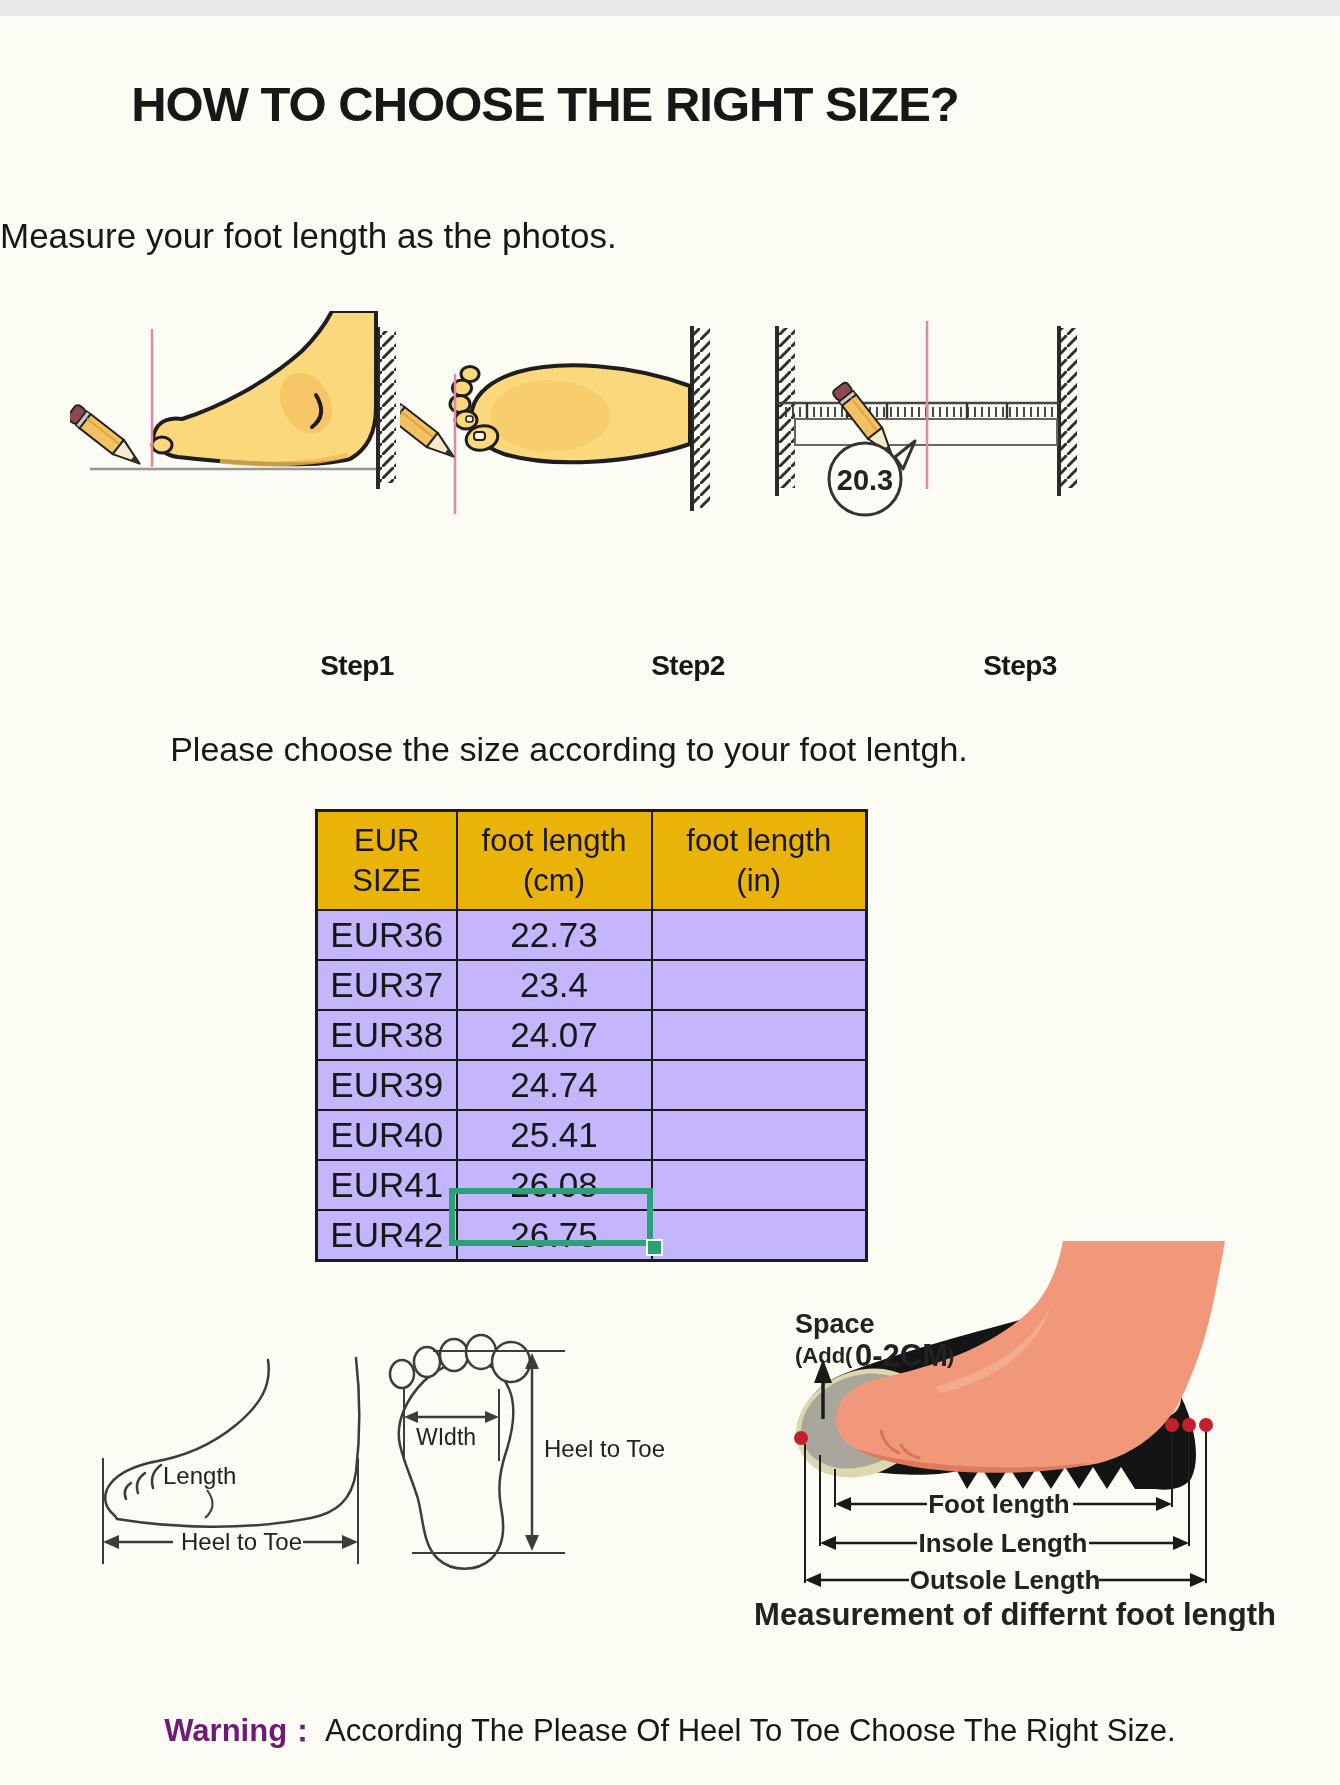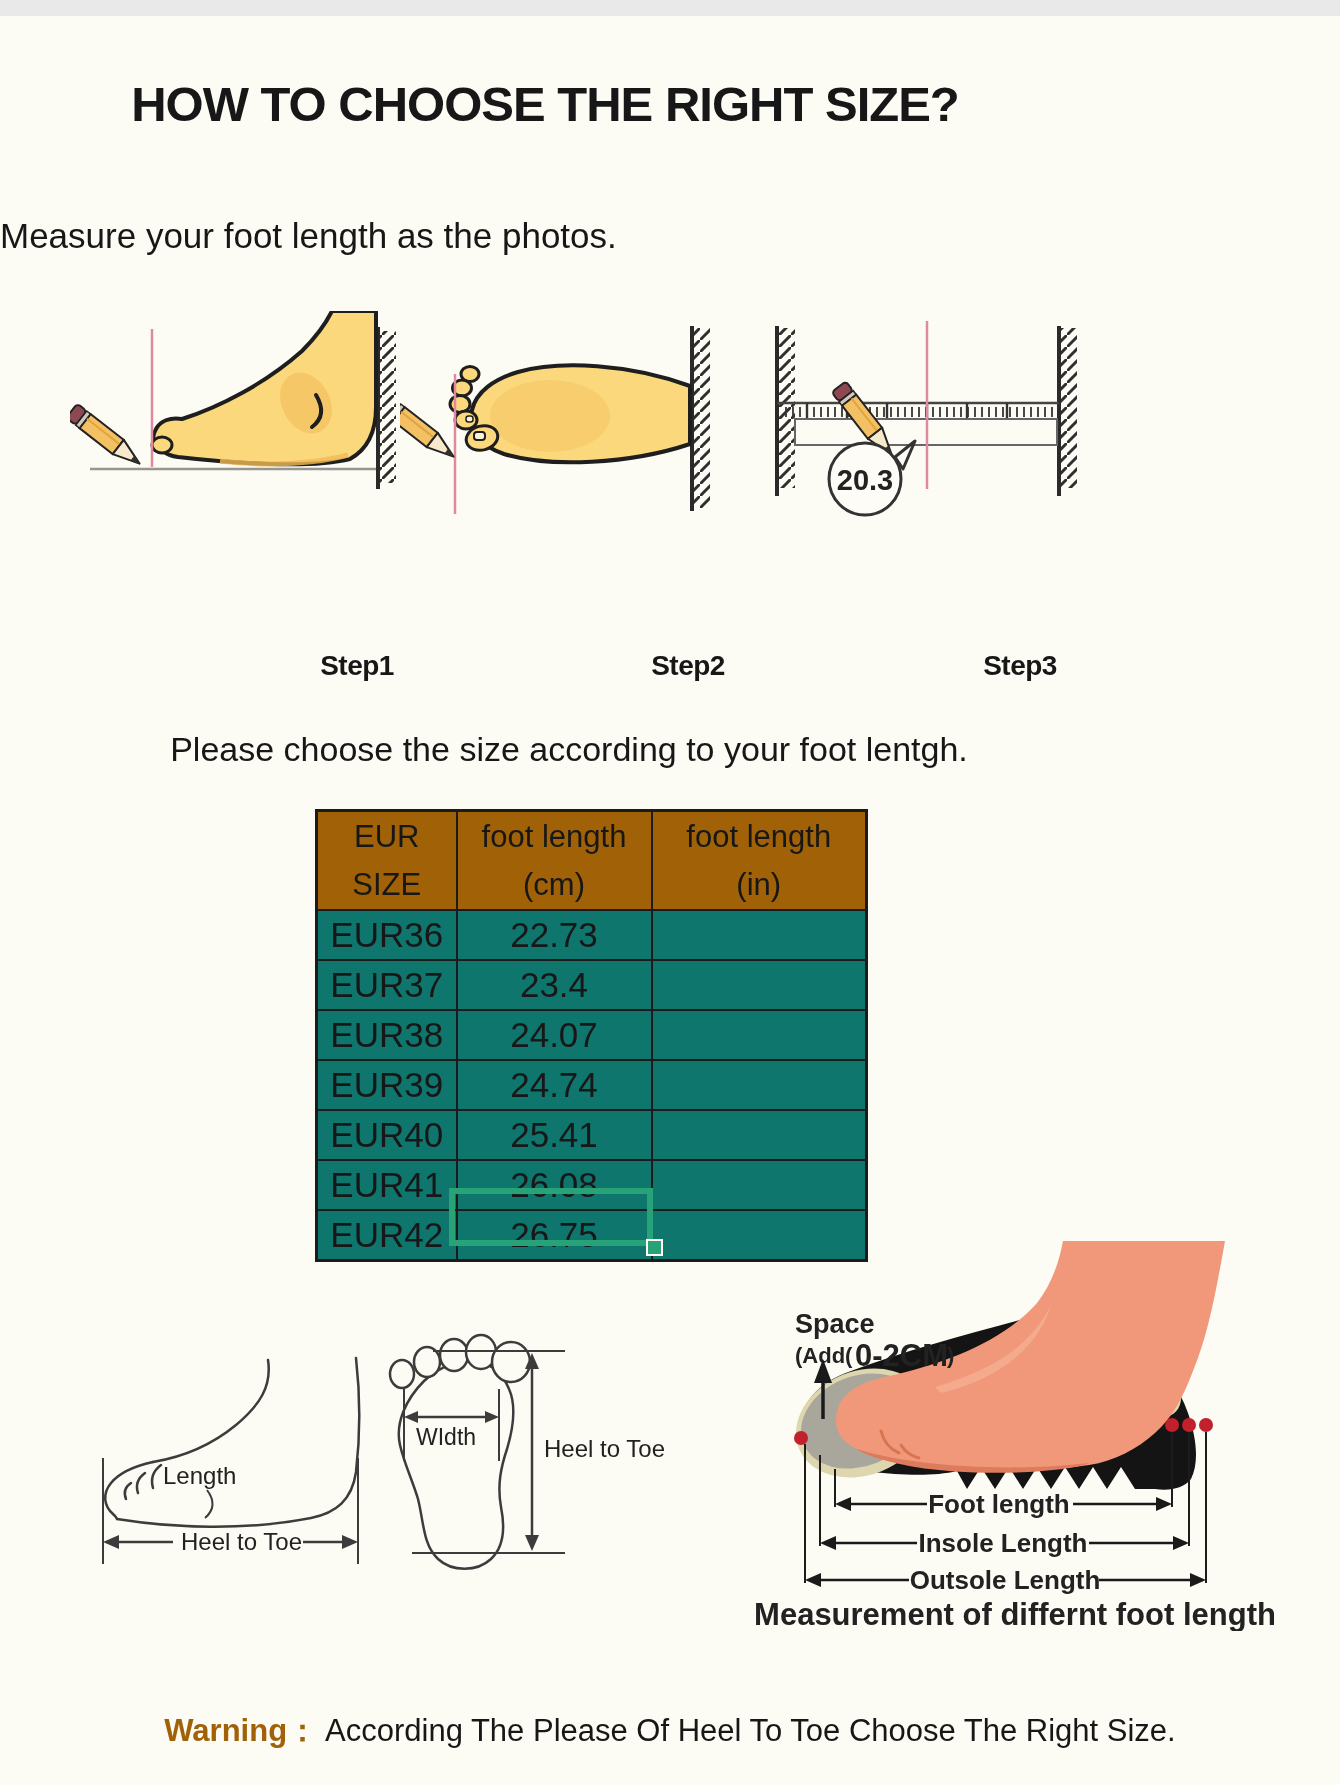--- a/index.html
+++ b/index.html
@@ -7,29 +7,29 @@
           font-family:"Liberation Sans",sans-serif;color:#171717;overflow:hidden}
   .abs{position:absolute}
   .title{left:0;top:60px;width:1090px;text-align:center;font-size:49px;font-weight:bold;letter-spacing:-1px}
   .subtitle{left:0;top:200px;width:1300px;font-size:35px}
   .instruction{left:12px;top:714px;width:1114px;text-align:center;font-size:34px}
   .steplabel{top:634px;width:220px;text-align:center;font-size:28px;font-weight:bold;letter-spacing:-0.5px}
   .step1l{left:247px}.step2l{left:578px}.step3l{left:910px}
   
   .tablewrap{left:315px;top:793px}
   table.size{border-collapse:collapse;table-layout:fixed;border:3px solid #1b1b1b}
-  table.size th,table.size td{border:2px solid #1b1b1b;text-align:center;padding:0;background:#0f766e}
-  table.size th{background:#a16207;font-weight:normal;font-size:31px;line-height:48px;height:97px}
+  table.size th,table.size td{border:2px solid #1b1b1b;text-align:center;padding:0;background:#c4b5fd}
+  table.size th{background:#eab308;font-weight:normal;font-size:31px;line-height:40px;height:97px}
   table.size td{font-size:35px;height:48px}
   .c1{width:140px}.c2{width:195px}.c3{width:215px}
   .selbox{left:449px;top:1172px;width:204px;height:58px;box-sizing:border-box;
           border:6px solid #28a277;pointer-events:none}
   .selhandle{left:646px;top:1223px;width:13px;height:13px;background:#28a277;border:2px solid #fcfbf4}
   .warning{left:0;top:1694px;width:1340px;text-align:center;font-size:31px}
-  .warnred{color:#a16207;font-weight:bold}
+  .warnred{color:#701a75;font-weight:bold}
   .warnbold{font-weight:normal}
   svg{font-family:"Liberation Sans",sans-serif}
   svg text{fill:#222}
 </style>
 </head>
 <body>
 
 <div class="canvas">
 
   <div class="abs title">HOW TO CHOOSE THE RIGHT SIZE?</div>

